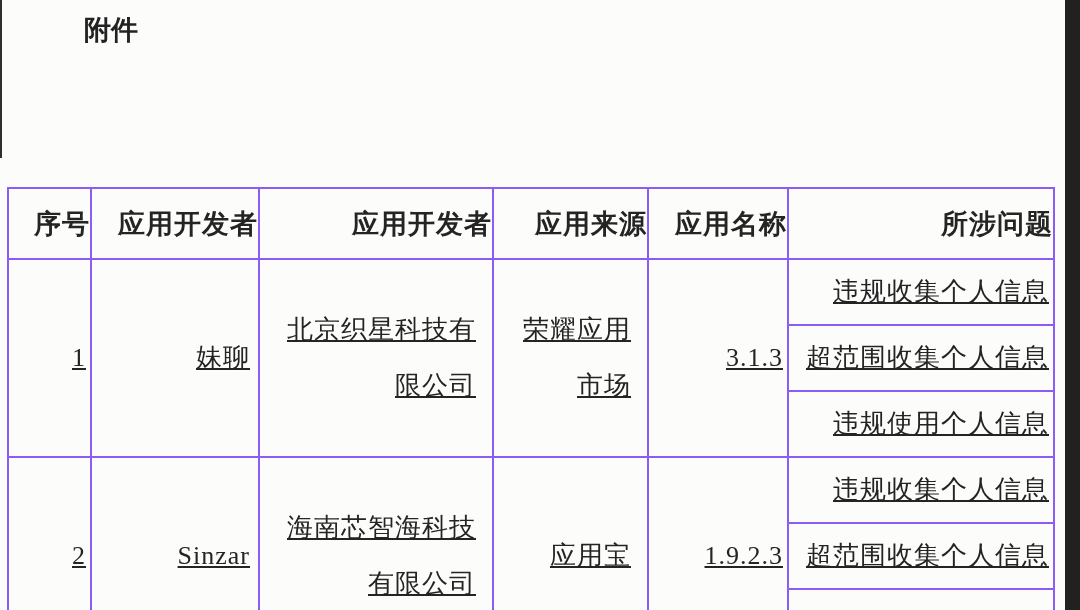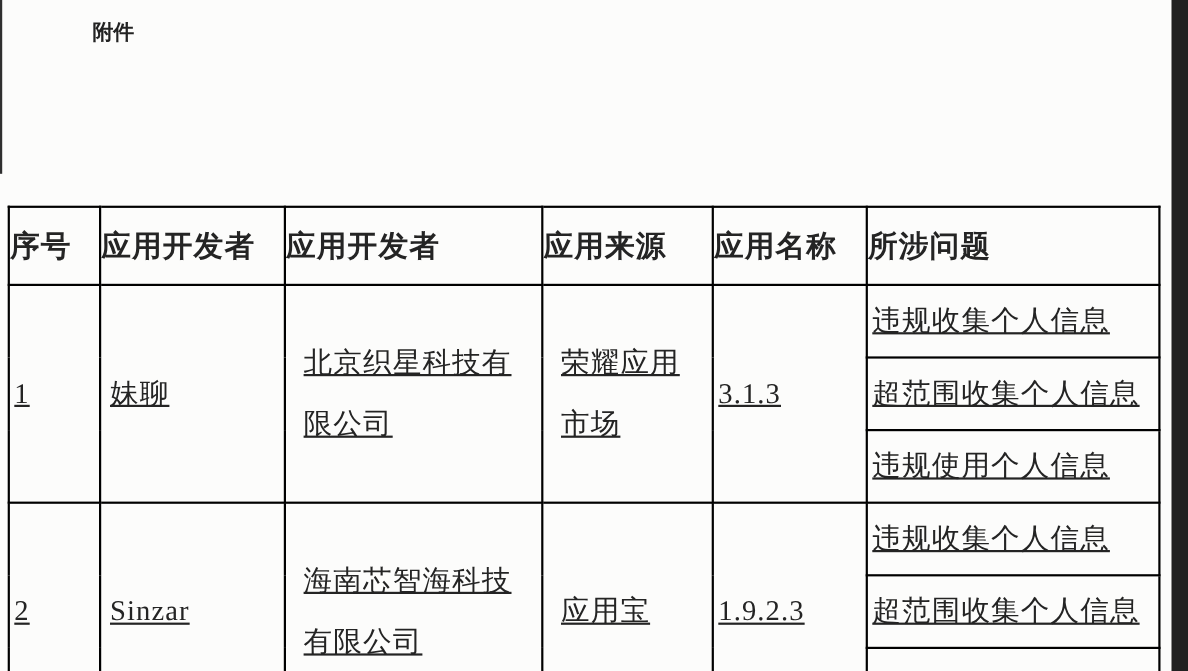--- a/index.html
+++ b/index.html
@@ -33,21 +33,21 @@
     right: 0; top: 0;
     width: 15px; height: 610px;
     background: #212121;
   }
 
   .attachment-label {
     position: absolute;
     left: 84px; top: 14px;
     font-family: "Liberation Sans", "DejaVu Sans", sans-serif;
     font-weight: 600;
-    font-size: 19px;
+    font-size: 27px;
     line-height: 32px;
     color: #222;
   }
 
   .doc-title {
     position: absolute;
     left: 0; top: 74px;
     width: 1066px;
     text-align: center;
     font-size: 32px;
@@ -59,22 +59,22 @@
   table.app-table {
     position: absolute;
     left: 7px; top: 187px;
     width: 1046px;
     border-collapse: collapse;
     table-layout: fixed;
     background: transparent;
   }
   .app-table th,
   .app-table td {
-    border: 2px solid #000000;
-    text-align: left;
+    border: 2px solid #8b5cf6;
+    text-align: right;
     vertical-align: middle;
     font-size: 26px;
     color: #242424;
     letter-spacing: 1px;
     overflow: hidden;
   }
   .app-table th {
     height: 71px;
     font-weight: 600;
     font-size: 27px;

